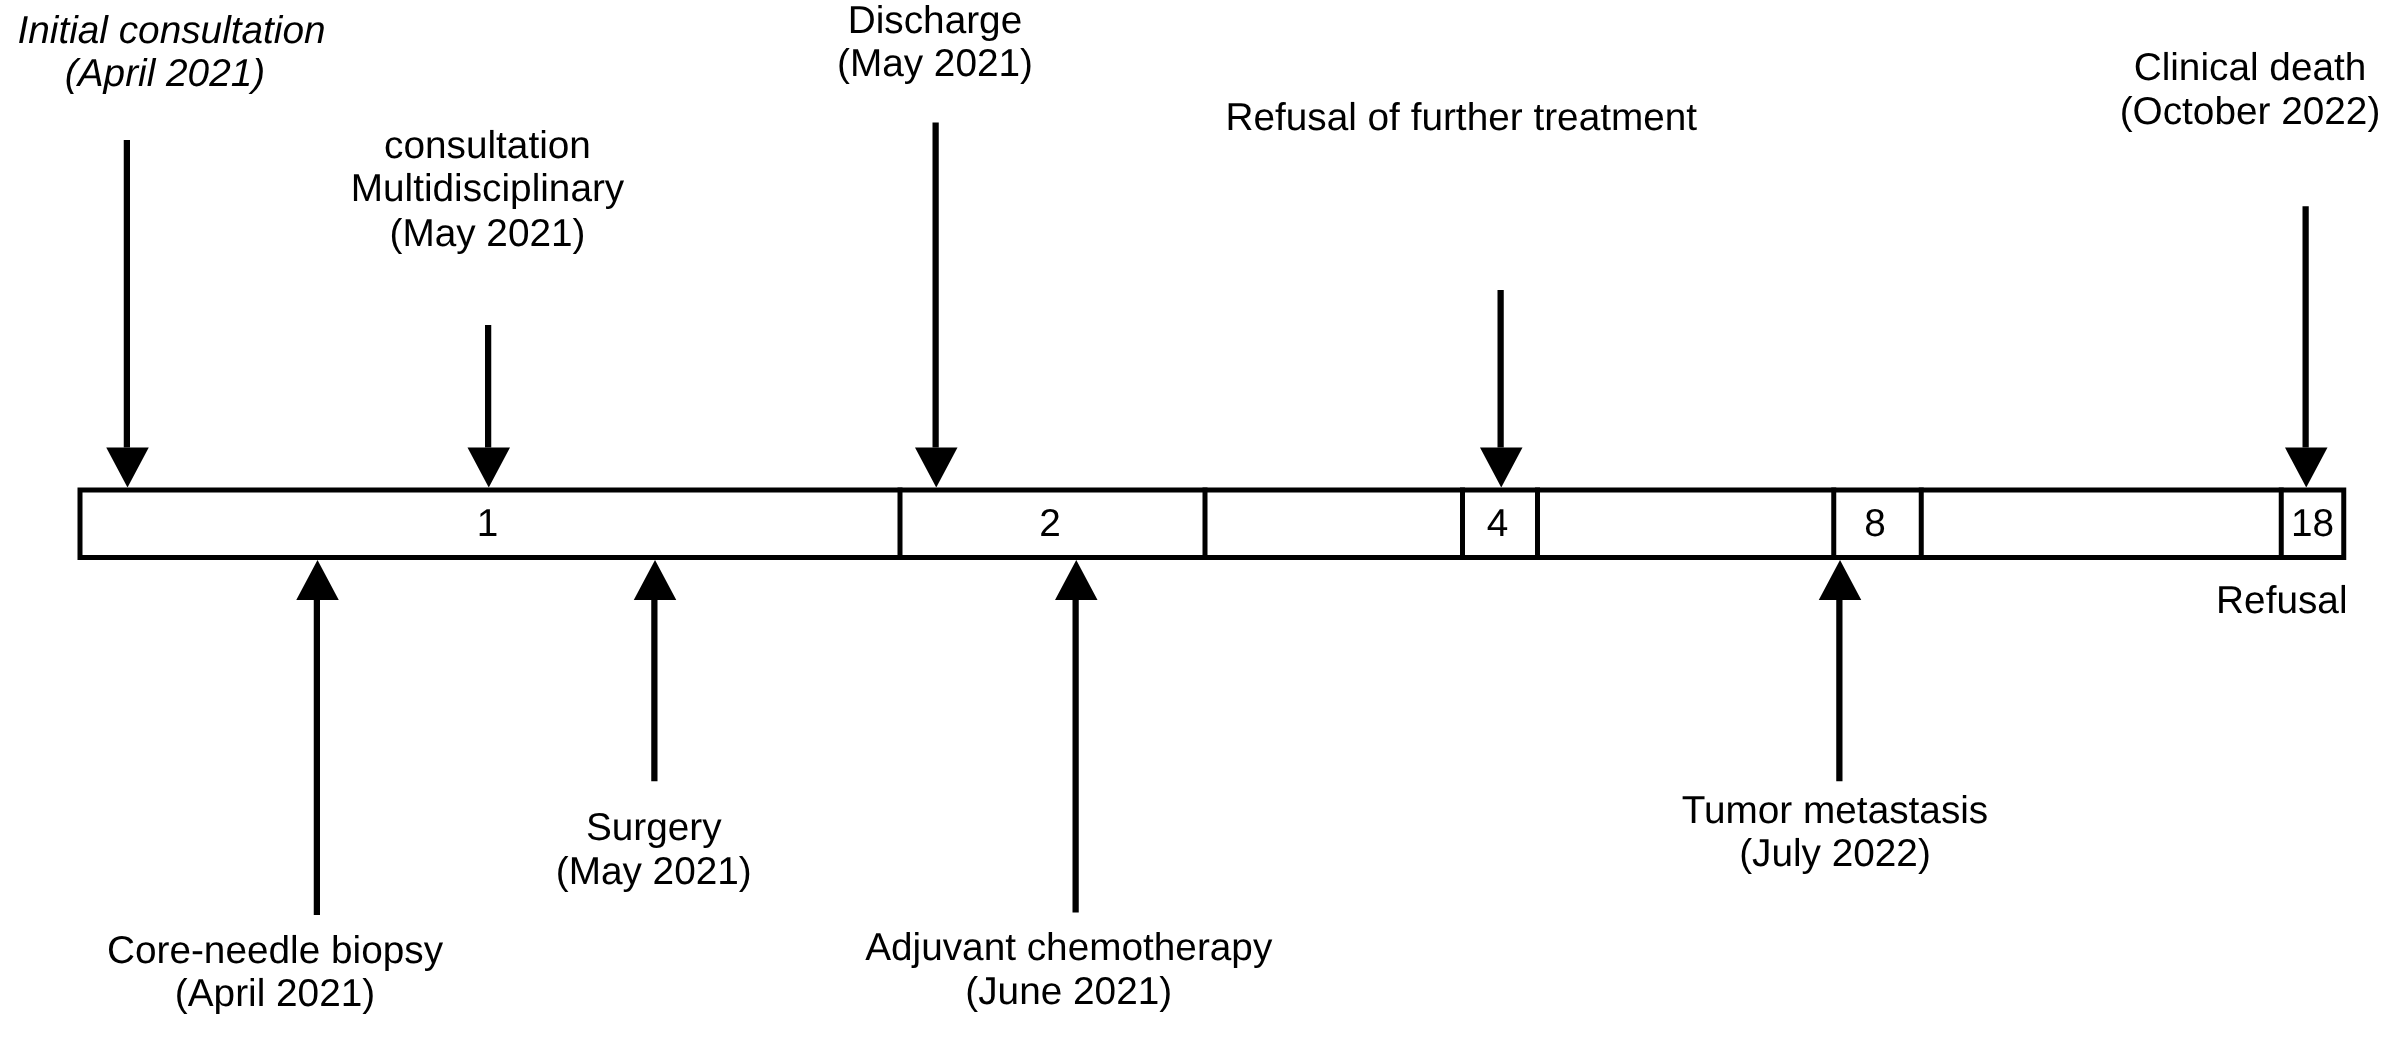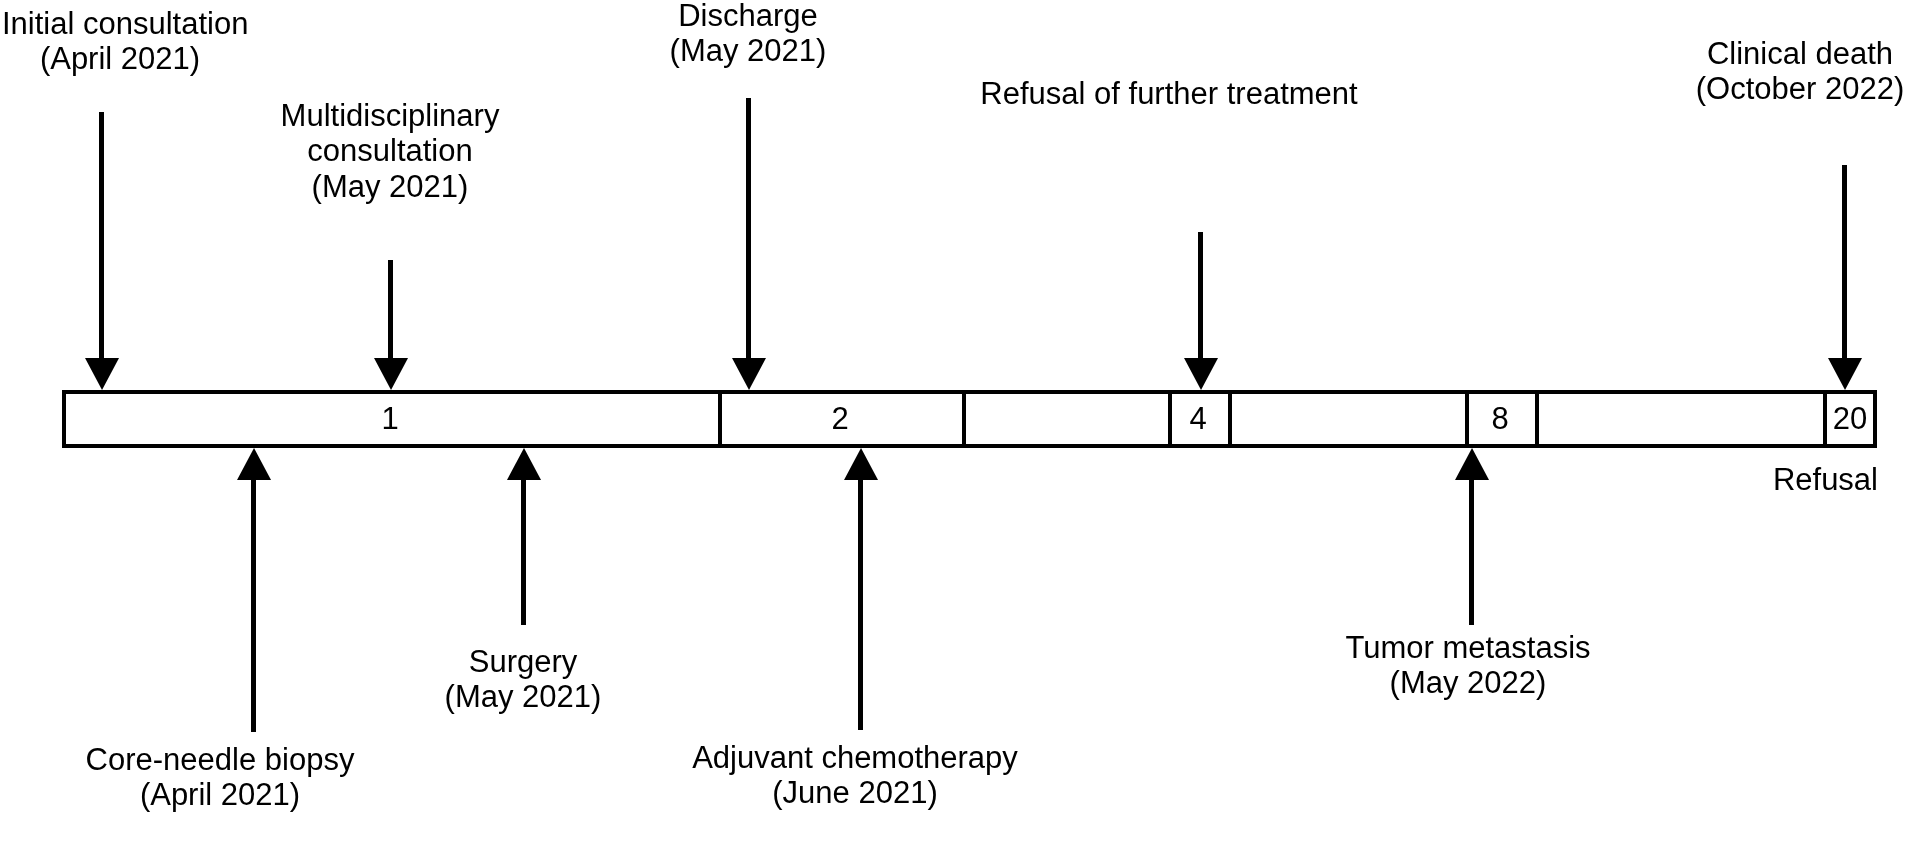--- a/index.html
+++ b/index.html
@@ -154,32 +154,32 @@
   <div class="segment-divider" style="left:1168px;"></div>
   <div class="segment-divider" style="left:1228px;"></div>
   <div class="segment-divider" style="left:1465px;"></div>
   <div class="segment-divider" style="left:1535px;"></div>
   <div class="segment-divider" style="left:1823px;"></div>
 
   <div class="segment-number" style="left:350px; width:80px;">1</div>
   <div class="segment-number" style="left:800px; width:80px;">2</div>
   <div class="segment-number" style="left:1158px; width:80px;">4</div>
   <div class="segment-number" style="left:1460px; width:80px;">8</div>
-  <div class="segment-number" style="left:1810px; width:80px;">20</div>
+  <div class="segment-number" style="left:1810px; width:80px;">18</div>
 
   <div id="months-label">Refusal</div>
 
-  <div class="event-label" style="left:2px; top:6px; width:236px;">
+  <div class="event-label" style="left:14px; top:6px; width:236px;font-style:italic;">
     <span class="ev-title">Initial consultation</span>
     <span class="ev-date">(April 2021)</span>
   </div>
 
   <div class="event-label" style="left:190px; top:98px; width:400px;">
+    <span class="ev-title">consultation</span>
     <span class="ev-title">Multidisciplinary</span>
-    <span class="ev-title">consultation</span>
     <span class="ev-date">(May 2021)</span>
   </div>
 
   <div class="event-label" style="left:548px; top:-2px; width:400px;">
     <span class="ev-title">Discharge</span>
     <span class="ev-date">(May 2021)</span>
   </div>
 
   <div class="event-label" style="left:919px; top:76px; width:500px;">
     <span class="ev-title">Refusal of further treatment</span>
@@ -200,16 +200,16 @@
     <span class="ev-date">(May 2021)</span>
   </div>
 
   <div class="event-label" style="left:655px; top:740px; width:400px;">
     <span class="ev-title">Adjuvant chemotherapy</span>
     <span class="ev-date">(June 2021)</span>
   </div>
 
   <div class="event-label" style="left:1268px; top:630px; width:400px;">
     <span class="ev-title">Tumor metastasis</span>
-    <span class="ev-date">(May 2022)</span>
+    <span class="ev-date">(July 2022)</span>
   </div>
 
 </div>
 
 </body></html>

